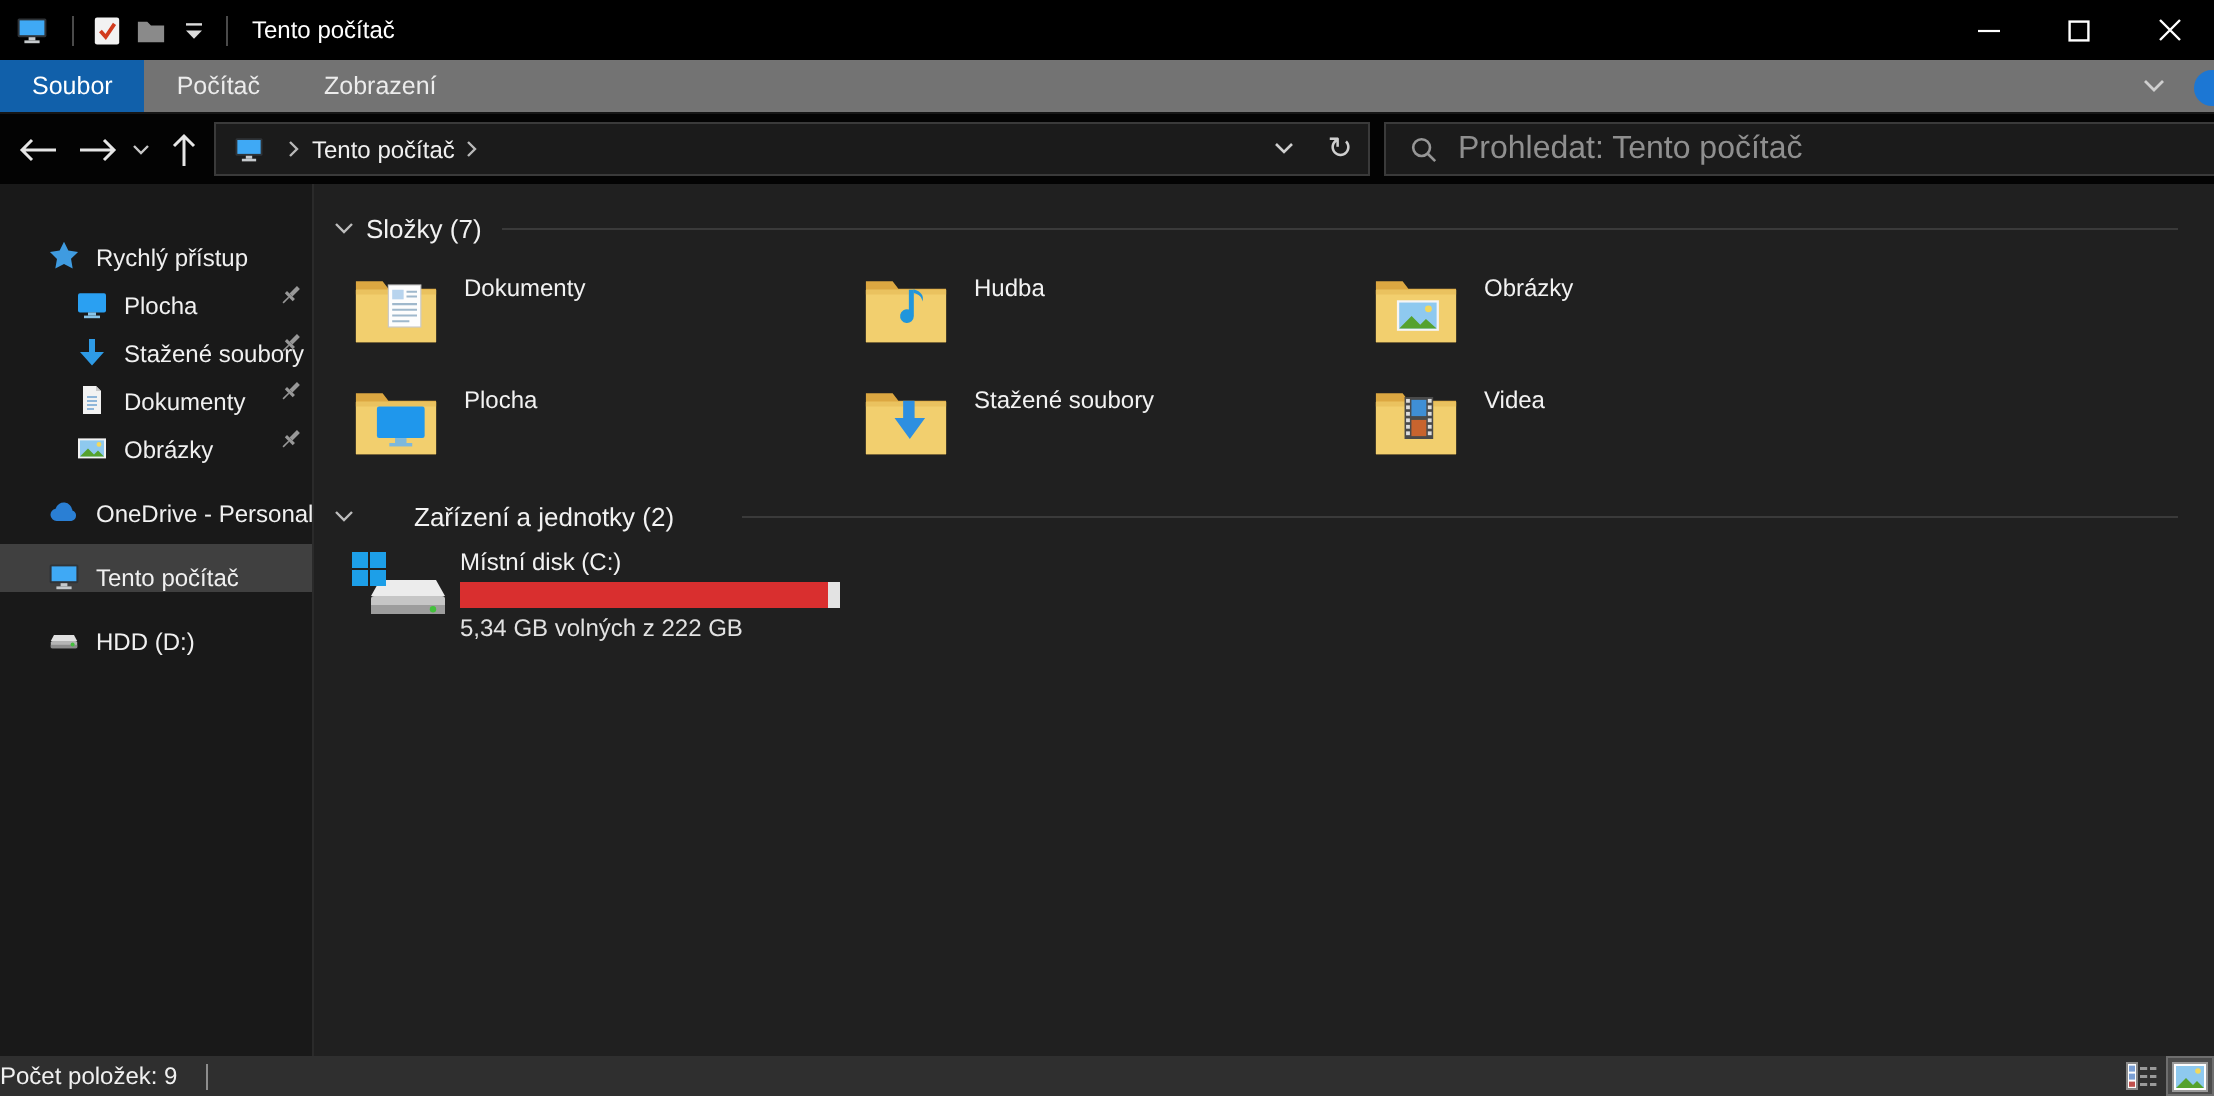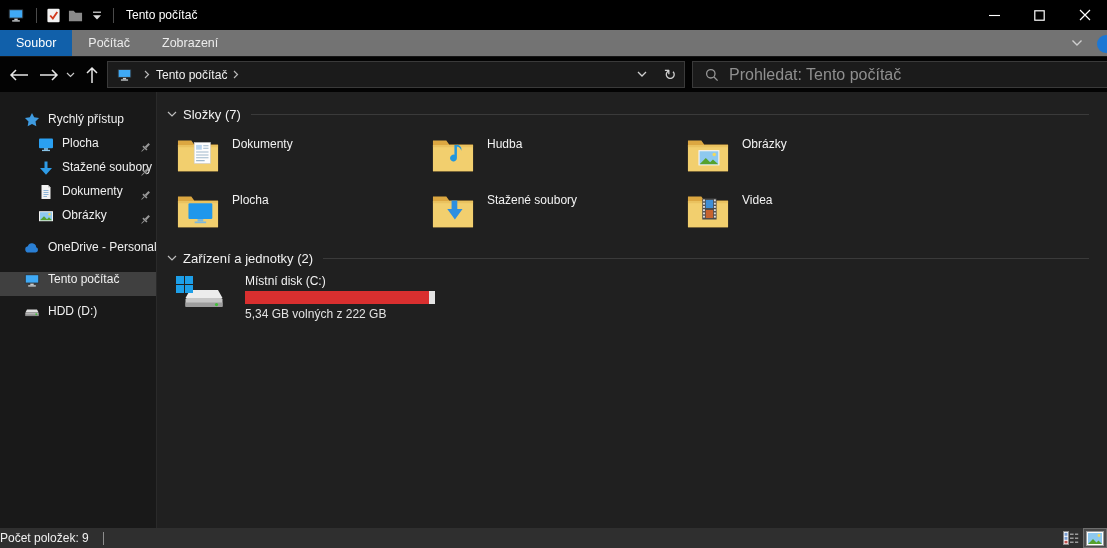--- a/index.html
+++ b/index.html
@@ -40,39 +40,39 @@
   .refresh-glyph{font-size:15px;line-height:1;color:#cfcfcf;}
   .search-icon{margin:0 8px 0 12px;display:flex;}
   .searchbox input{
     flex:1;background:transparent;border:none;outline:none;color:#e8e8e8;
     font-family:"Liberation Sans",sans-serif;font-size:16px;
   }
   .searchbox input::placeholder{color:#8f8f8f;opacity:1;}
   
   .content{display:flex;height:436px;}
   .sidebar{width:156px;background:#191919;box-sizing:border-box;padding-top:20px;flex:none;}
-  .side-item{height:24px;display:flex;align-items:flex-start;padding-left:24px;position:relative;cursor:default;}
+  .side-item{height:24px;display:flex;align-items:flex-end;padding-left:24px;position:relative;cursor:default;}
   .side-item.child{padding-left:38px;}
   .side-item.gap{margin-top:8px;}
   .side-item.selected{background:#404040;}
   .s-icon{width:16px;height:16px;margin-right:8px;flex:none;display:flex;}
   .s-label{white-space:nowrap;font-size:12px;color:#f0f0f0;}
   .pin{position:absolute;right:4px;top:5px;width:14px;height:14px;display:flex;opacity:.9;}
   .main{flex:1;background:#202020;border-left:1px solid #2a2a2a;box-sizing:border-box;padding:12px 16px 16px 10px;}
   .group-hdr{display:flex;align-items:center;height:20px;}
-  .group-hdr.second{margin-top:12px;}
+  .group-hdr.second{margin-top:12px;gap:24px;}
   .group-chev{width:16px;color:#bdbdbd;display:flex;}
   .group-label{font-size:13px;color:#f2f2f2;white-space:nowrap;}
   .group-line{flex:1;height:1px;background:#3a3a3a;margin-left:10px;margin-right:2px;}
   .grid{display:grid;grid-template-columns:repeat(3,255px);row-gap:8px;margin:8px 0 0 9px;}
   .tile{display:flex;height:48px;cursor:default;}
   .tile-icon{width:46px;height:44px;margin-right:10px;flex:none;}
   .tile-label{font-size:12px;color:#f2f2f2;padding-top:5px;white-space:nowrap;}
   .drives{margin-top:6px;}
-  .drive-tile{display:flex;height:52px;cursor:default;gap:15px;}
+  .drive-tile{display:flex;height:52px;cursor:default;}
   .drive-icon{width:48px;height:44px;margin-right:6px;flex:none;}
   .d-name{font-size:12px;color:#f2f2f2;line-height:15px;white-space:nowrap;}
   .d-bar{width:190px;height:13px;background:#e3e3e3;margin:2px 0 3px;}
   .d-fill{height:100%;}
   .d-free{font-size:12px;color:#e2e2e2;white-space:nowrap;}
   
   .statusbar{
     position:absolute;left:0;bottom:0;width:100%;height:20px;background:#2f2f2f;
     display:flex;align-items:center;box-sizing:border-box;
   }

